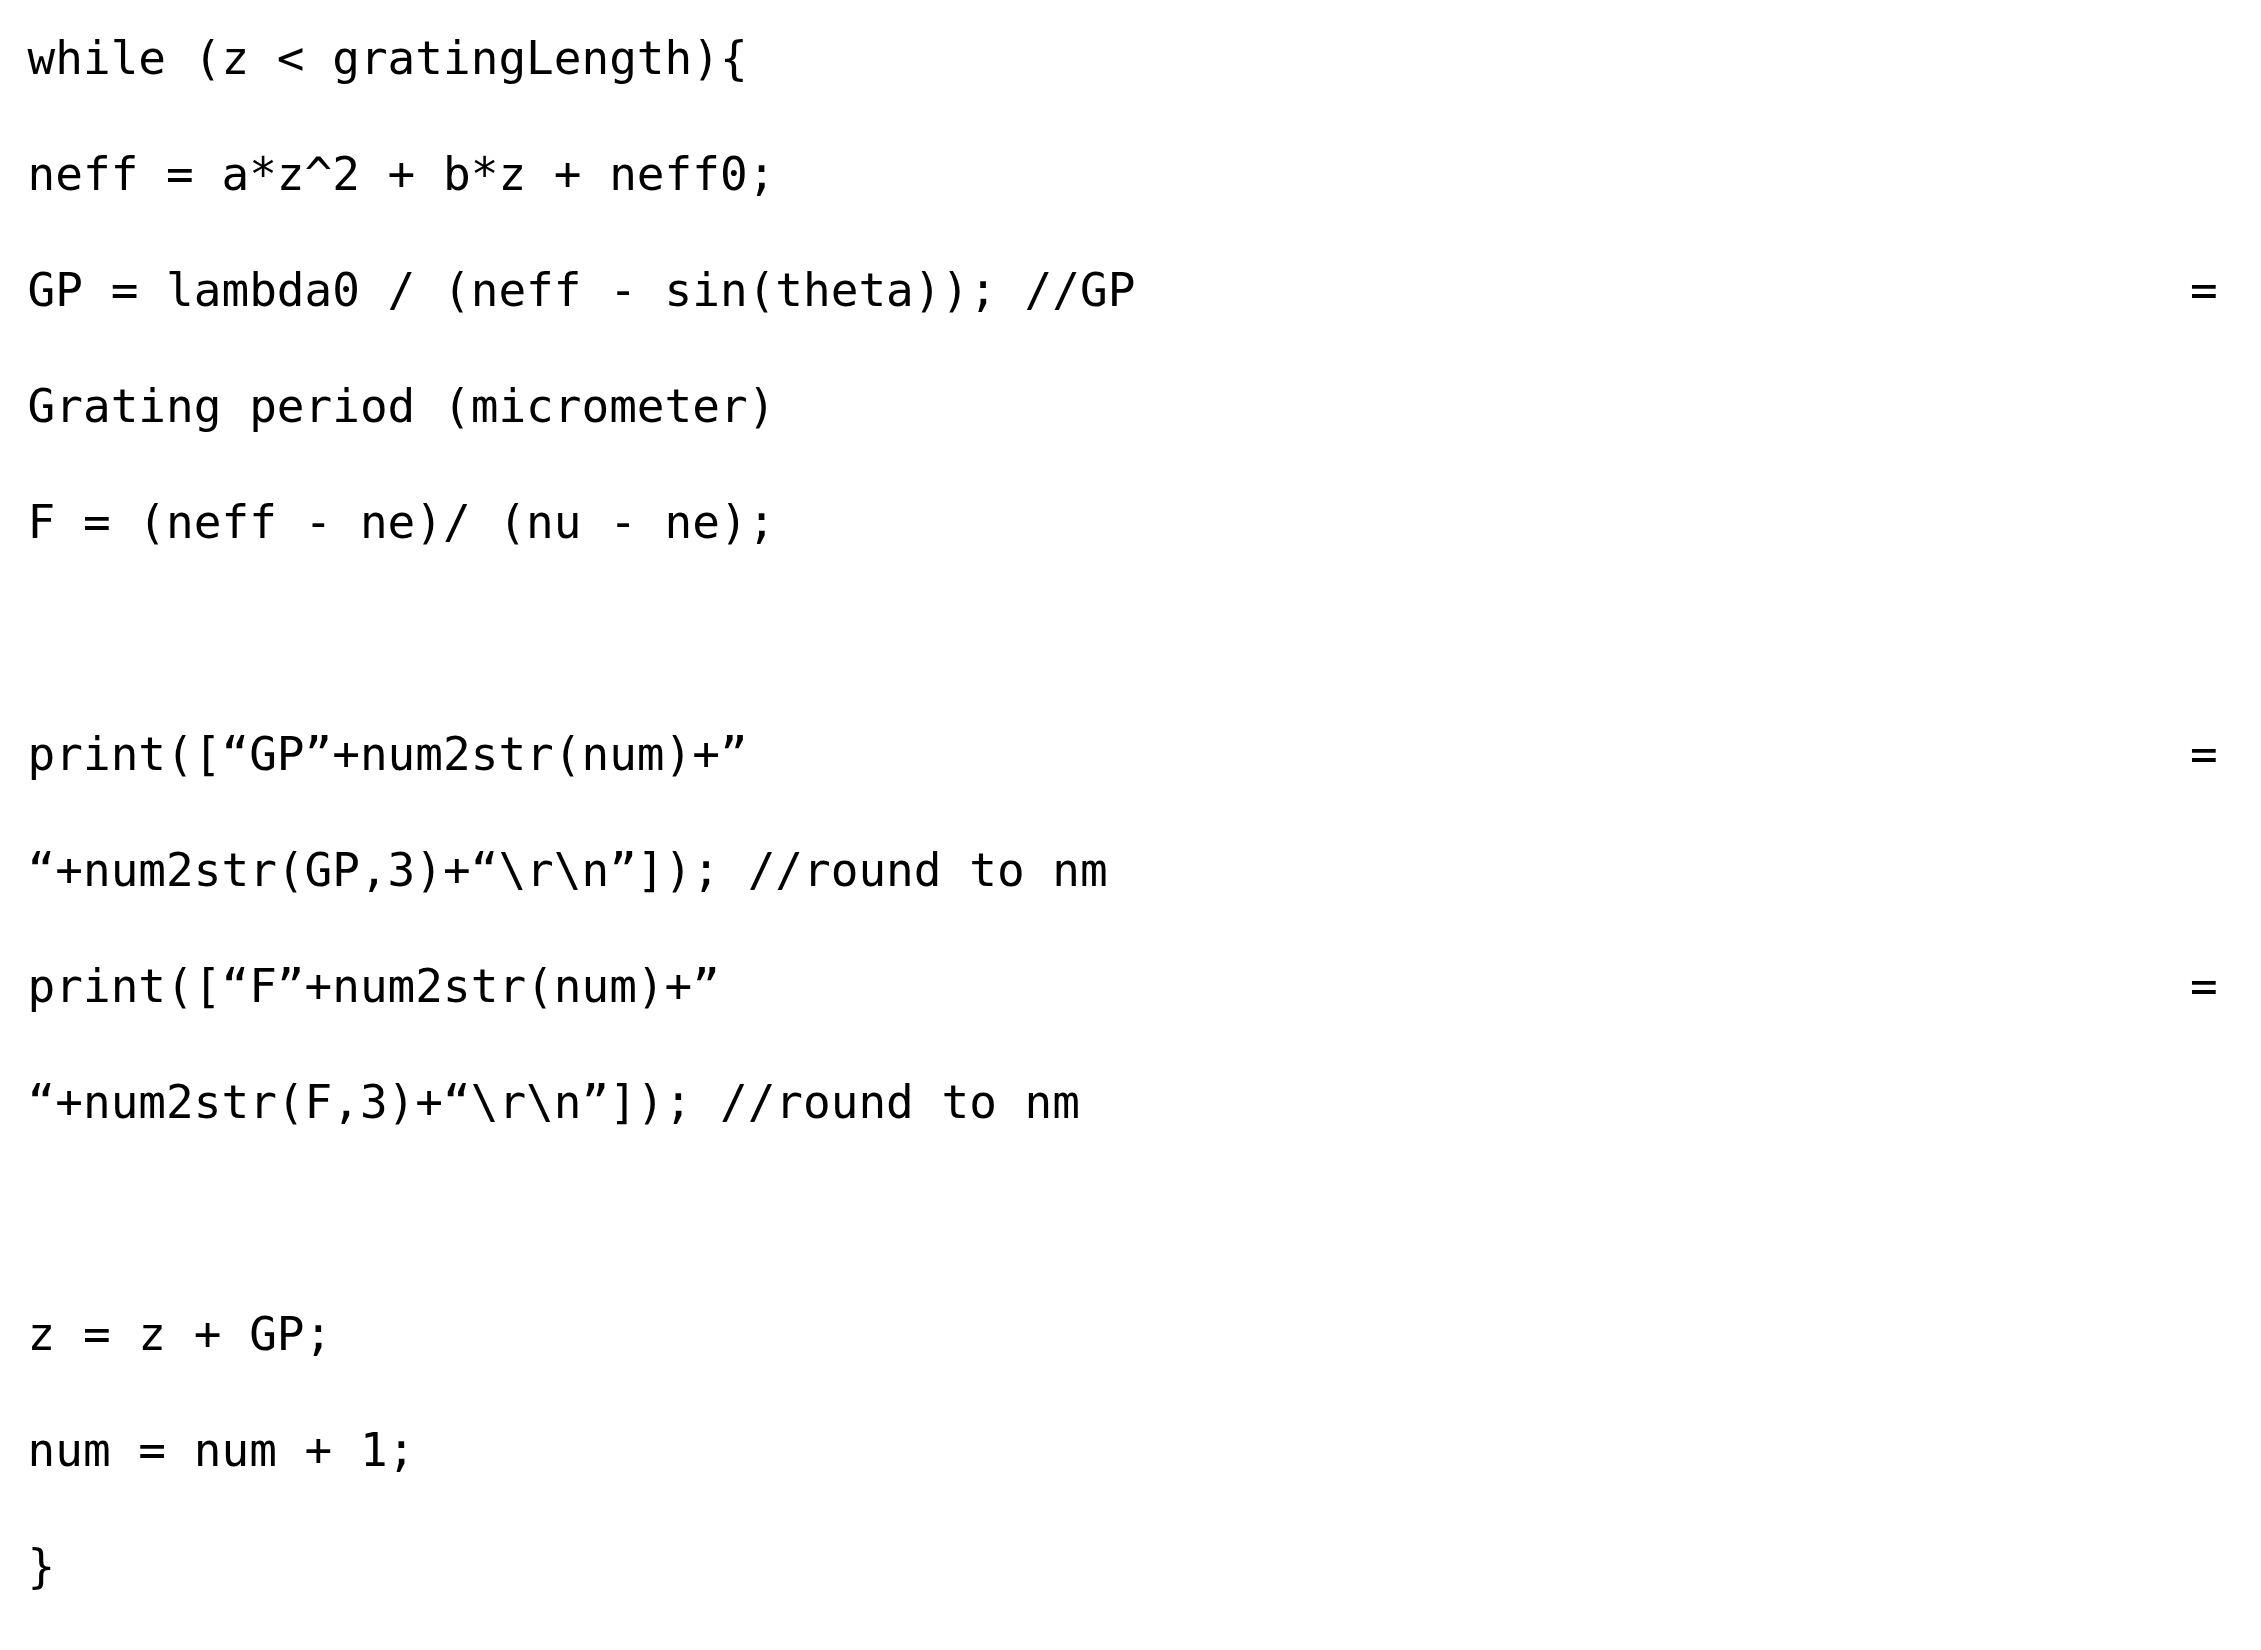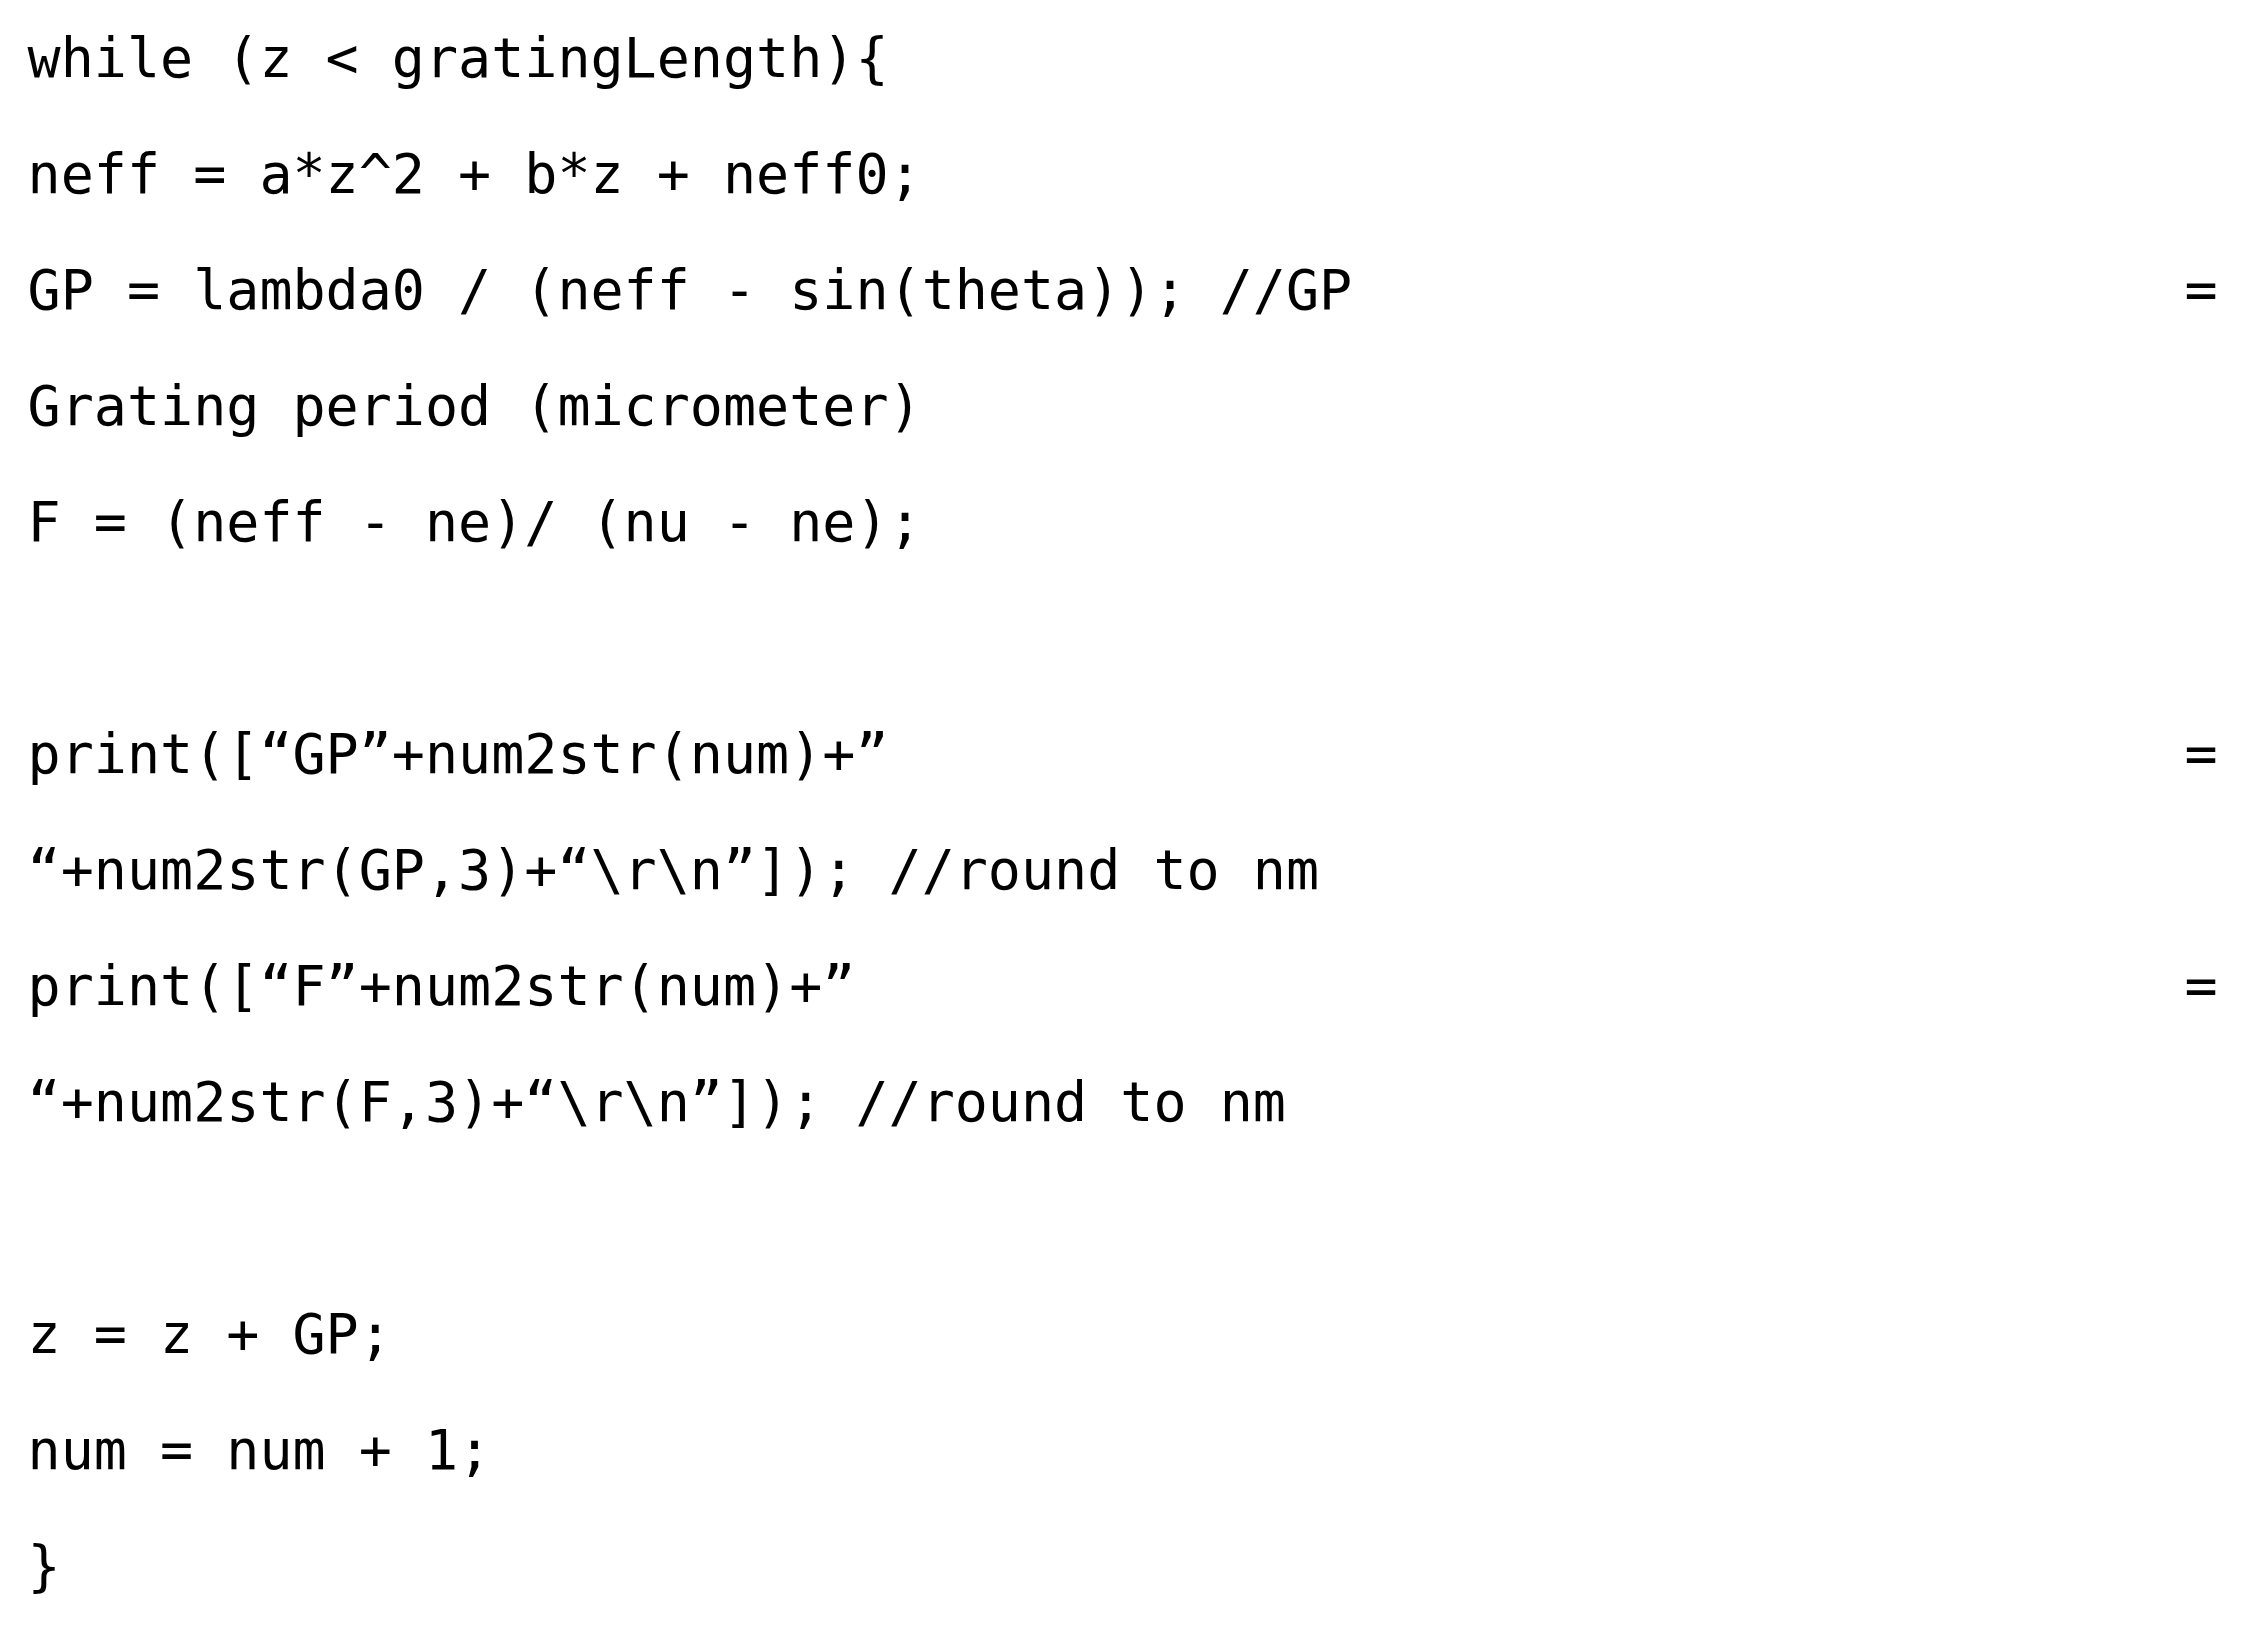--- a/index.html
+++ b/index.html
@@ -25,21 +25,21 @@
     line-height: 116px;
     letter-spacing: 0px;
     white-space: pre;
   }
 
   .code-line {
     display: block;
     height: 116px;
     line-height: 116px;
     white-space: pre;
-    font-size: 55px;
+    font-size: 46px;
     color: #000000;
   }
 
   
   .code-line.justified {
     display: flex;
     flex-direction: row;
     justify-content: space-between;
     align-items: flex-start;
     width: 2190px;

